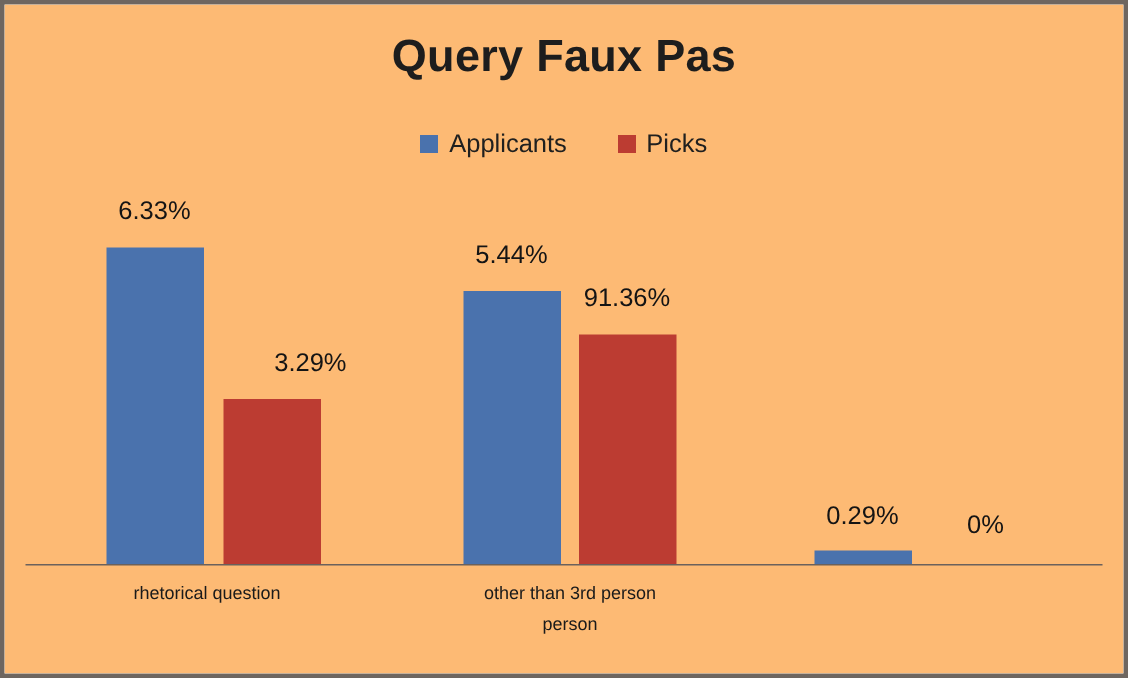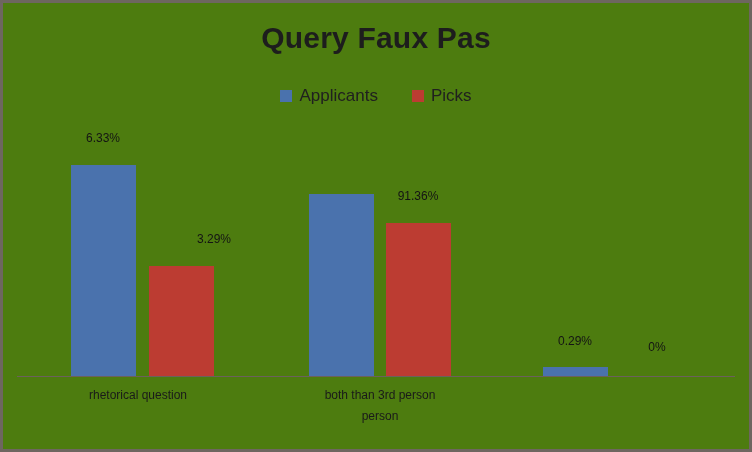--- a/index.html
+++ b/index.html
@@ -18,21 +18,21 @@
     background: #f4f3f1;
     border: 3px solid #6e6660;
     overflow: hidden;
   }
   .chart-area {
     position: absolute;
     left: 0;
     top: 0;
     width: 746px;
     height: 446px;
-    background: #4d7c0f;
+    background: #fdba74;
   }
   
   .chart-title {
     position: absolute;
     left: 0;
     top: 18px;
     width: 746px;
     text-align: center;
     font-size: 30px;
     font-weight: bold;
@@ -83,21 +83,21 @@
     background: #6b615c;
   }
   .bar {
     position: absolute;
     bottom: 1px;
   }
   .bar-blue { background: #4a72ad; }
   .bar-red  { background: #bc3c32; }
   .bar-label {
     position: absolute;
-    font-size: 12px;
+    font-size: 17px;
     color: #141414;
     white-space: nowrap;
     text-align: center;
   }
   
   .cat-labels {
     position: absolute;
     left: 14px;
     top: 382px;
     width: 718px;
@@ -134,35 +134,36 @@
     <div class="plot">
       <div class="axis-line"></div>
 
       <div class="bar bar-blue" style="left:54px; width:65px; height:211px;"></div>
       <div class="bar-label" style="left:36px; top:18px; width:100px;">6.33%</div>
 
       <div class="bar bar-red" style="left:132px; width:65px; height:110px;"></div>
       <div class="bar-label" style="left:114px; top:119px; width:100px;text-align:right;">3.29%</div>
 
       <div class="bar bar-blue" style="left:292px; width:65px; height:182px;"></div>
+      <div class="bar-label" style="left:274px; top:47px; width:100px;">5.44%</div>
 
       <div class="bar bar-red" style="left:369px; width:65px; height:153px;"></div>
       <div class="bar-label" style="left:351px; top:76px; width:100px;">91.36%</div>
 
       <div class="bar bar-blue" style="left:526px; width:65px; height:9px;"></div>
       <div class="bar-label" style="left:508px; top:221px; width:100px;">0.29%</div>
 
       <div class="bar bar-red" style="left:604px; width:65px; height:0px;"></div>
       <div class="bar-label" style="left:590px; top:227px; width:100px;">0%</div>
     </div>
 
     <div class="cat-labels">
       <div class="cat-label" style="left:6px; width:230px;">
         <div>rhetorical question</div>
       </div>
       <div class="cat-label" style="left:248px; width:230px;">
-        <div>both than 3rd person</div>
+        <div>other than 3rd person</div>
         <div>person</div>
       </div>
     </div>
 
   </div>
 </div>
 
 </body></html>

